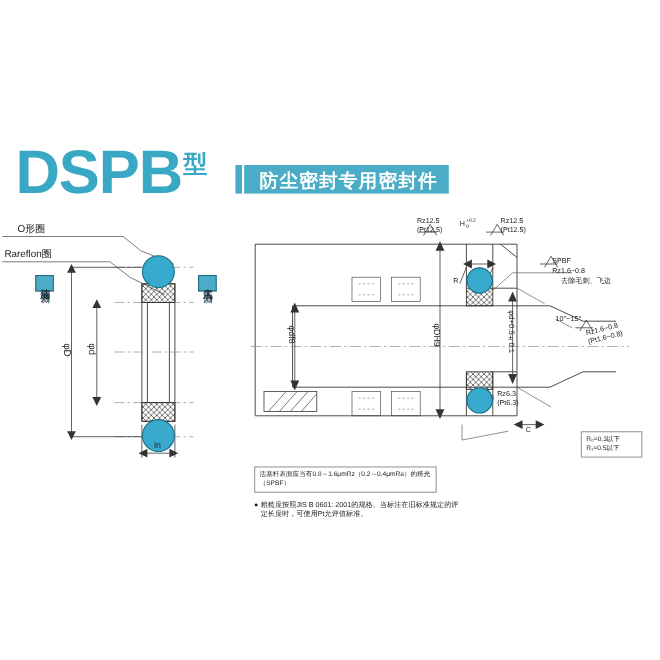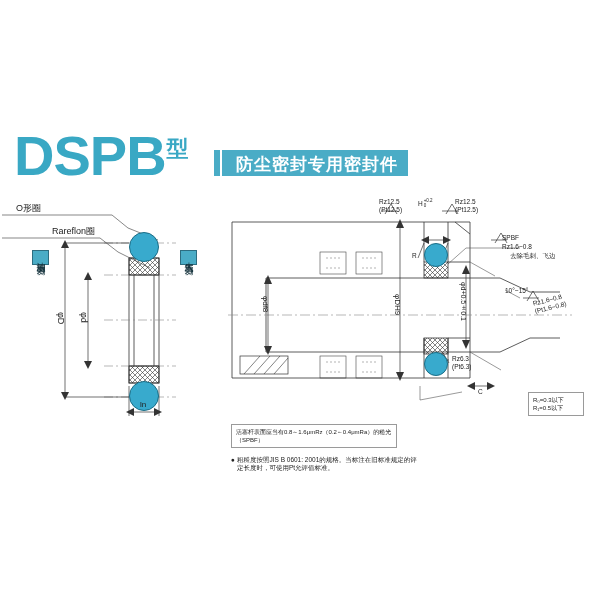--- a/index.html
+++ b/index.html
@@ -112,21 +112,21 @@
       </pattern>
     </defs>
     <rect x="129" y="258" width="30" height="17" fill="url(#xh)" stroke="#333" stroke-width="0.8"></rect>
     <rect x="129" y="366" width="30" height="17" fill="url(#xh)" stroke="#333" stroke-width="0.8"></rect>
   </svg>
 
   <div class="swatch-oring" style="left:129px;top:232px;width:28px;height:28px;"></div>
   <div class="swatch-oring" style="left:129px;top:381px;width:28px;height:28px;"></div>
 
   <div class="lbl" style="left:16px;top:203px;font-size:9px;">O形圈</div>
-  <div class="lbl" style="left:4px;top:226px;font-size:9px;margin-left:48px;">Rareflon圈</div>
+  <div class="lbl" style="left:4px;top:226px;font-size:9px;">Rareflon圈</div>
 
   <div class="vtag" style="left:32px;top:250px;">油侧压力侧</div>
   <div class="vtag" style="left:180px;top:250px;">大气压力侧</div>
 
   <div class="lbl" style="left:56px;top:312px;writing-mode:vertical-rl;text-orientation:mixed;font-size:9px;">φD</div>
   <div class="lbl" style="left:79px;top:312px;writing-mode:vertical-rl;text-orientation:mixed;font-size:9px;">φd</div>
   <div class="lbl" style="left:140px;top:400px;font-size:8px;text-align:center;">ln</div>
 
   <svg width="600" height="600" viewBox="0 0 600 600">
     <g stroke="#333" stroke-width="0.8" fill="none">

